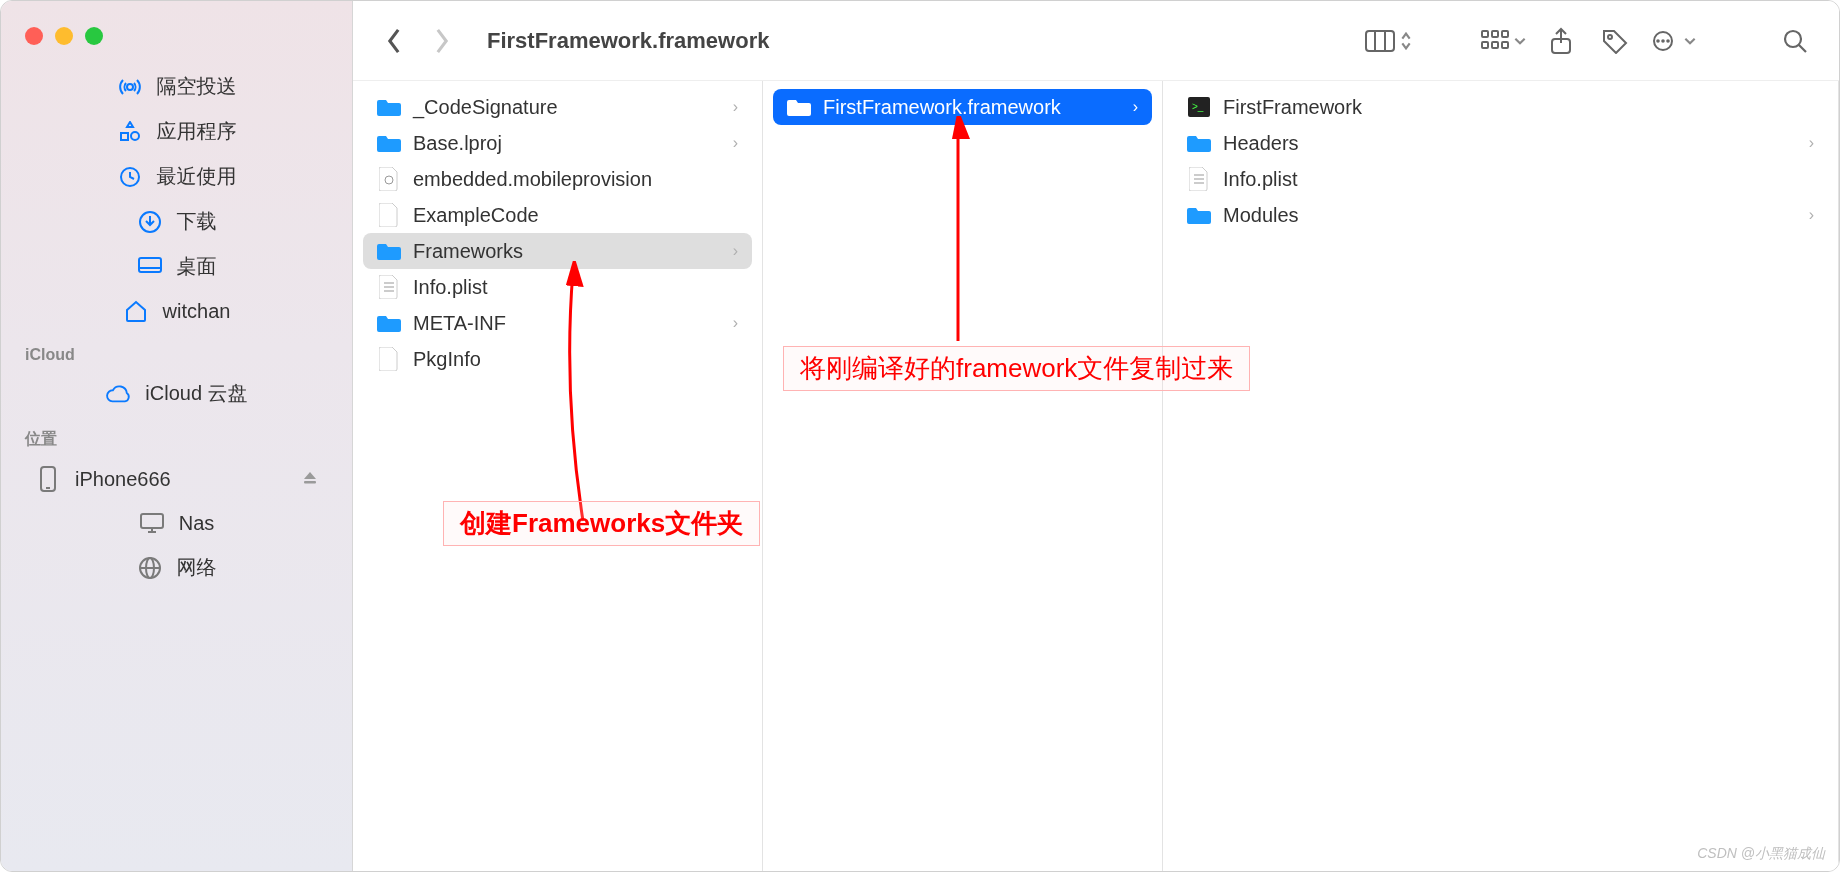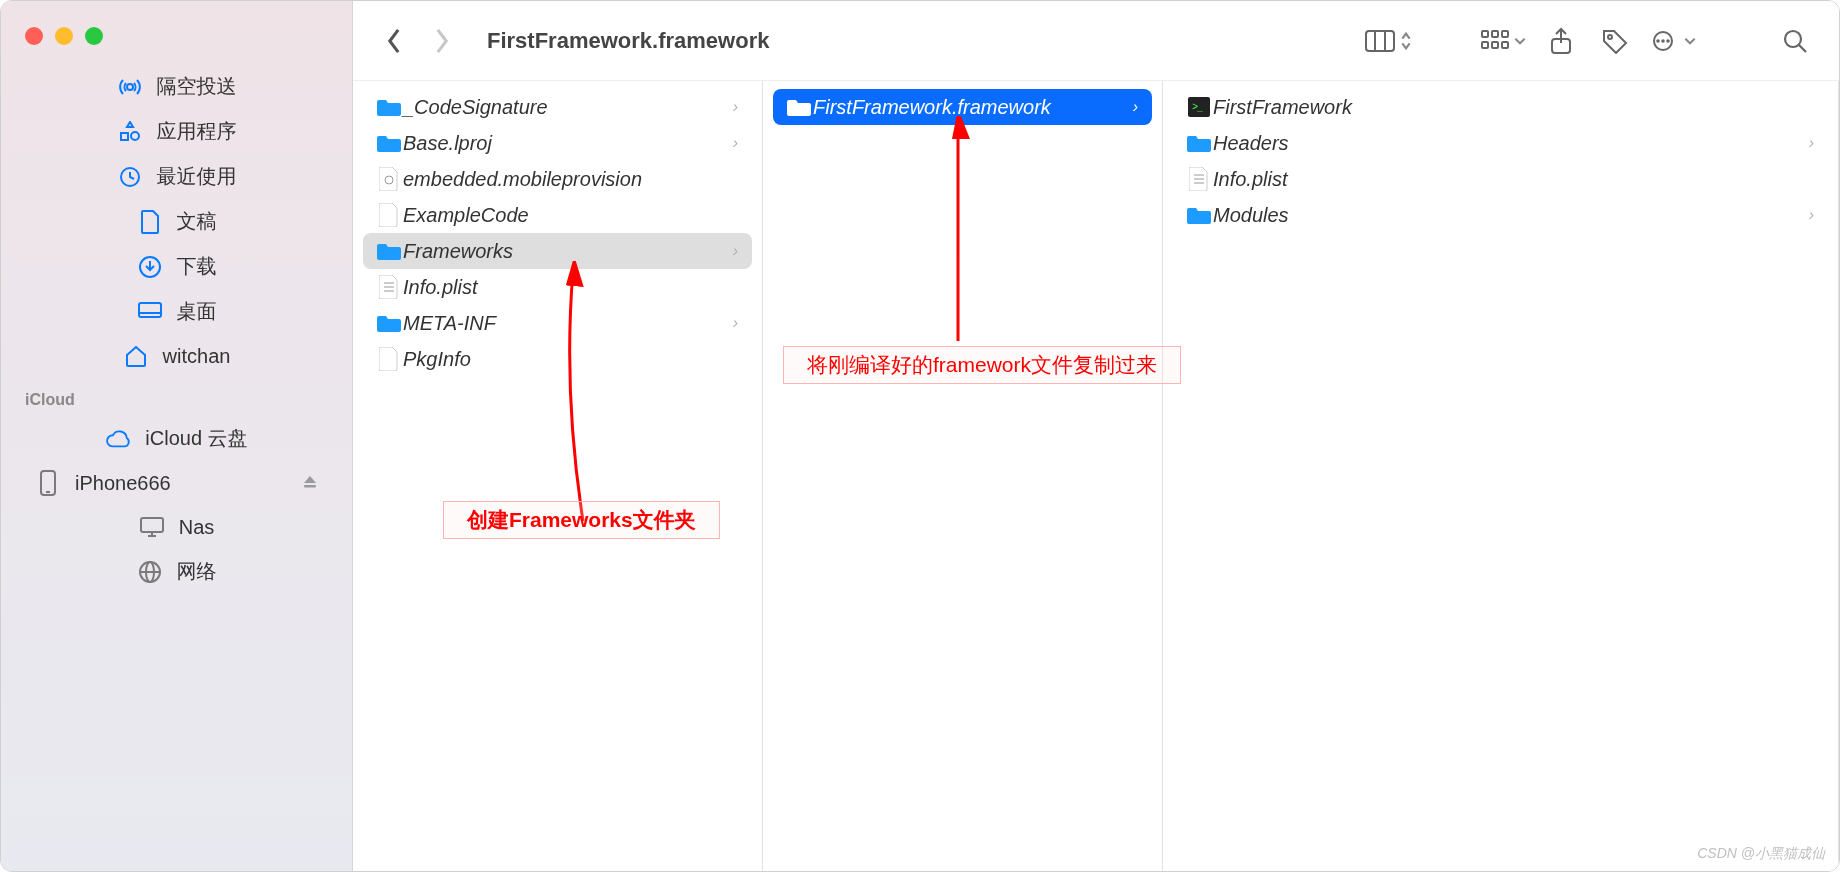--- a/index.html
+++ b/index.html
@@ -26,29 +26,29 @@
 .title { font-size:22px; font-weight:700; color:#444; margin-left:14px; }
 .spacer { flex:1; }
 .tb-btn { width:40px; height:40px; display:flex; align-items:center; justify-content:center; color:#666; cursor:pointer; }
 .tb-group { display:flex; align-items:center; gap:4px; }
 
 .columns { flex:1; display:flex; position:relative; }
 .col { border-right:1px solid #e3e3e3; padding:8px 4px; overflow:auto; }
 .col.c1 { width:410px; }
 .col.c2 { width:400px; }
 .col.c3 { flex:1; }
-.row { display:flex; align-items:center; gap:2px; padding:6px 14px; font-size:20px; color:#333; border-radius:8px; margin:0 6px; position:relative; cursor:pointer;font-style:italic; }
+.row { display:flex; align-items:center; gap:12px; padding:6px 14px; font-size:20px; color:#333; border-radius:8px; margin:0 6px; position:relative; cursor:pointer; }
 .row.sel-light { background:#dedede; }
 .row.sel-blue { background:#0a6cff; color:#fff; }
 .row .chev { margin-left:auto; color:#b0b0b0; font-size:16px; }
 .row.sel-blue .chev { color:#fff; }
 .fic { width:24px; height:24px; display:flex; align-items:center; justify-content:center; }
 
 
-.anno { position:absolute; color:#ff0000; font-size:21px; border:1px solid #ffb3b3; background:rgba(255,230,230,0.2); padding:4px 23px; white-space:nowrap; pointer-events:none; }
+.anno { position:absolute; color:#ff0000; font-size:26px; border:1px solid #ffb3b3; background:rgba(255,230,230,0.2); padding:4px 16px; white-space:nowrap; pointer-events:none; }
 .arrow-svg { position:absolute; pointer-events:none; }
 
 .watermark { position:absolute; right:14px; bottom:8px; color:#bfbfbf; font-size:14px;font-style:italic; }
 </style>
 </head>
 <body>
 
 <div class="window">
 
   <div class="sidebar">
@@ -84,28 +84,20 @@
           <span class="ic">
             <svg width="24" height="24" viewBox="0 0 24 24" fill="none" stroke="currentColor" stroke-width="2">
               <circle cx="12" cy="12" r="9"></circle>
               <polyline points="12,7 12,12 16,14"></polyline>
             </svg>
           </span>
           <span>最近使用</span>
         </div>
         <div class="sb-item">
           <span class="ic">
-            <svg width="20" height="24" viewBox="0 0 20 24" fill="none" stroke="currentColor" stroke-width="2">
-              <path d="M3 1h10l5 5v16a1 1 0 0 1-1 1H3a1 1 0 0 1-1-1V2a1 1 0 0 1 1-1z"></path>
-            </svg>
-          </span>
-          <span>文稿</span>
-        </div>
-        <div class="sb-item">
-          <span class="ic">
             <svg width="24" height="24" viewBox="0 0 24 24" fill="none" stroke="currentColor" stroke-width="2">
               <circle cx="12" cy="12" r="10"></circle>
               <polyline points="8,11 12,15 16,11"></polyline>
               <line x1="12" y1="6" x2="12" y2="15"></line>
             </svg>
           </span>
           <span>下载</span>
         </div>
         <div class="sb-item">
           <span class="ic">
@@ -126,20 +118,21 @@
         </div>
         <div class="section-header">iCloud</div>
         <div class="sb-item">
           <span class="ic">
             <svg width="28" height="20" viewBox="0 0 28 20" fill="none" stroke="currentColor" stroke-width="2">
               <path d="M8 18a6 6 0 1 1 .5-12 8 8 0 0 1 15 3 5 5 0 0 1-2 9H8z"></path>
             </svg>
           </span>
           <span>iCloud 云盘</span>
         </div>
+        <div class="section-header">位置</div>
         <div class="sb-item">
           <span class="ic gray">
             <svg width="18" height="26" viewBox="0 0 18 26" fill="none" stroke="currentColor" stroke-width="2">
               <rect x="2" y="1" width="14" height="24" rx="3"></rect>
               <line x1="7" y1="22" x2="11" y2="22"></line>
             </svg>
           </span>
           <span>iPhone666</span>
           <span class="eject"><svg width="16" height="16" viewBox="0 0 16 16" fill="currentColor">
               <path d="M8 2l6 7H2z"></path>

